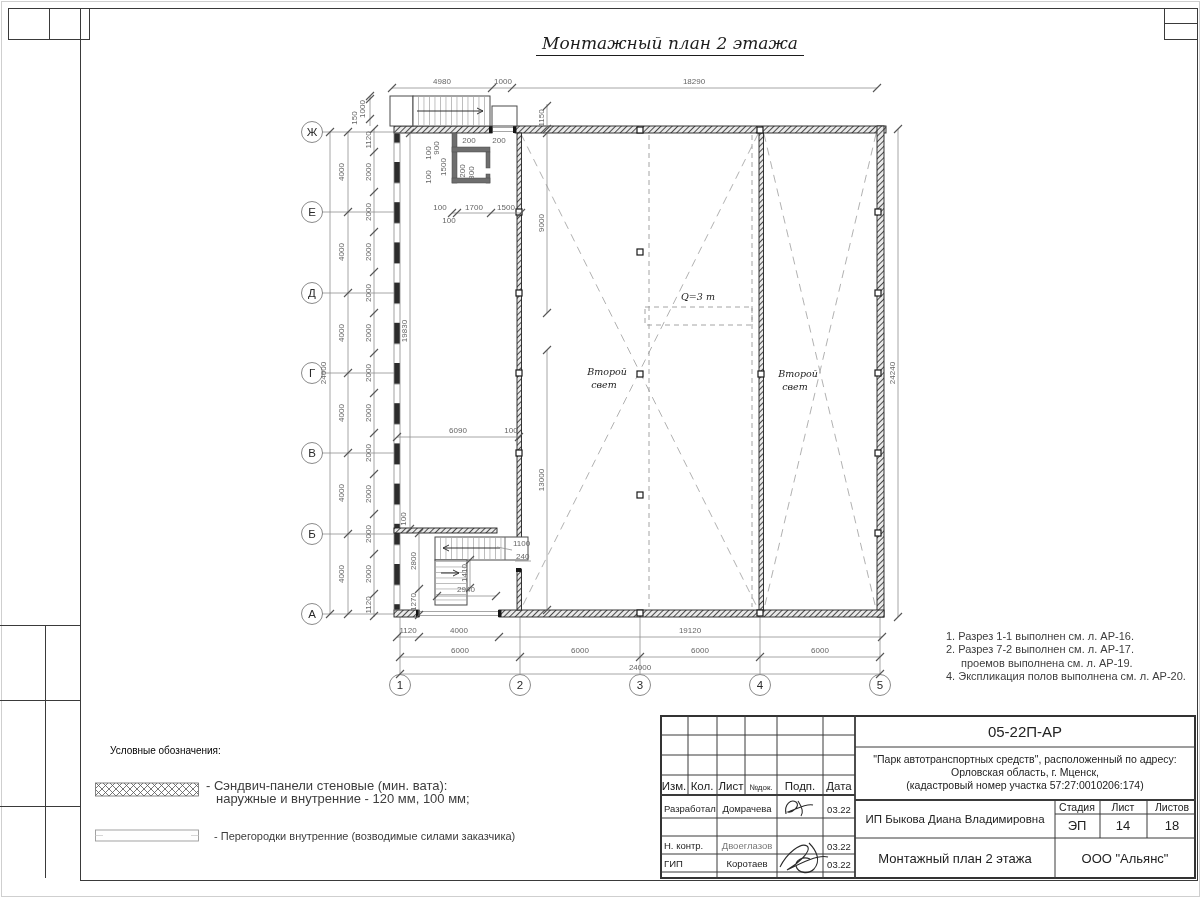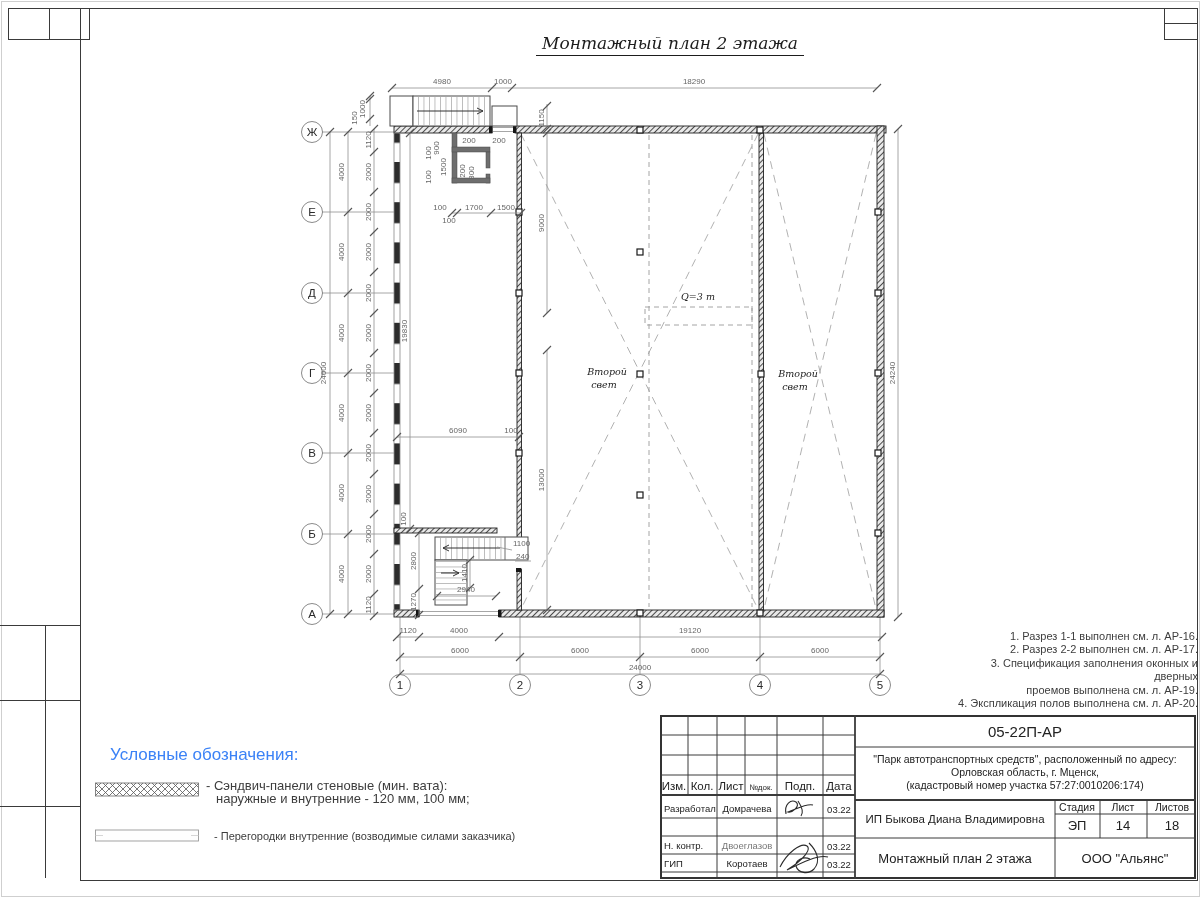--- a/index.html
+++ b/index.html
@@ -13,24 +13,24 @@
   #corner-box-tr{left:1164px;top:8px;width:32px;height:30px;border:1.2px solid #3a3a3a;}
   #corner-box-tr .div{position:absolute;left:0;top:14px;width:32px;height:0;border-top:1px solid #3a3a3a;}
   
   .lm-line{border-top:1.2px solid #3a3a3a;height:0;}
   .lm-vline{border-left:1.2px solid #3a3a3a;width:0;}
   
   #sheet-title{left:500px;top:33px;width:340px;text-align:center;}
   #sheet-title span{display:inline-block;font:italic 17px "DejaVu Serif",serif;color:#1d1d1d;
                     border-bottom:1.4px solid #1d1d1d;padding:0 6px 2px 6px;}
   
-  #notes{left:946px;top:630px;width:252px;font-size:11px;color:#3d3d3d;line-height:13.4px;text-align:right;}
+  #notes{left:946px;top:630px;width:252px;font-size:11px;color:#3d3d3d;line-height:13.4px;}
   #notes .ind{padding-left:15px;}
   
-  #legend-title{left:110px;top:745px;font-size:17px;color:#3b82f6;}
+  #legend-title{left:110px;top:745px;font-size:10px;color:#000000;}
   #legend-item1-text{left:206px;top:779px;font-size:13px;color:#3d3d3d;line-height:13px;}
   #legend-item1-text .l2{padding-left:10px;}
   #legend-item2-text{left:214px;top:830px;font-size:11px;color:#3d3d3d;}
   
   svg{position:absolute;overflow:visible;}
   .thin{stroke:#8f8f8f;stroke-width:0.8;fill:none;}
   .thin2{stroke:#6f6f6f;stroke-width:1;fill:none;}
   .diml{stroke:#8f8f8f;stroke-width:0.8;fill:none;}
   .wall{fill:url(#hw);stroke:#222;stroke-width:0.9;}
   .part{fill:#6e6e6e;stroke:#4a4a4a;stroke-width:0.5;}
@@ -383,22 +383,21 @@
     <text class="it" text-anchor="middle" x="698" y="300">Q=3 т</text>
     <text class="it" text-anchor="middle" x="607" y="375">Второй</text>
     <text class="it" text-anchor="middle" x="604" y="388">свет</text>
     <text class="it" text-anchor="middle" x="798" y="377">Второй</text>
     <text class="it" text-anchor="middle" x="795" y="390">свет</text>
   </g>
 </svg>
 
 <div class="abs" id="notes">
   <div>1. Разрез 1-1 выполнен см. л. АР-16.</div>
-  <div>2. Разрез 2-2 выполнен см. л. АР-17.</div>
-  <div>3. Спецификация заполнения оконных и дверных</div>
+  <div>2. Разрез 7-2 выполнен см. л. АР-17.</div>
   <div class="ind">проемов выполнена см. л. АР-19.</div>
   <div>4. Экспликация полов выполнена см. л. АР-20.</div>
 </div>
 
 <div class="abs" id="legend-title">Условные обозначения:</div>
 <svg class="abs" style="left:95px;top:782px;" width="104" height="16" viewBox="0 0 104 16">
   <defs>
     <pattern id="lh" width="7" height="7" patternUnits="userSpaceOnUse">
       <path d="M0 7 L7 0 M0 0 L7 7" stroke="#555" stroke-width="0.8" fill="none"></path>
     </pattern>

